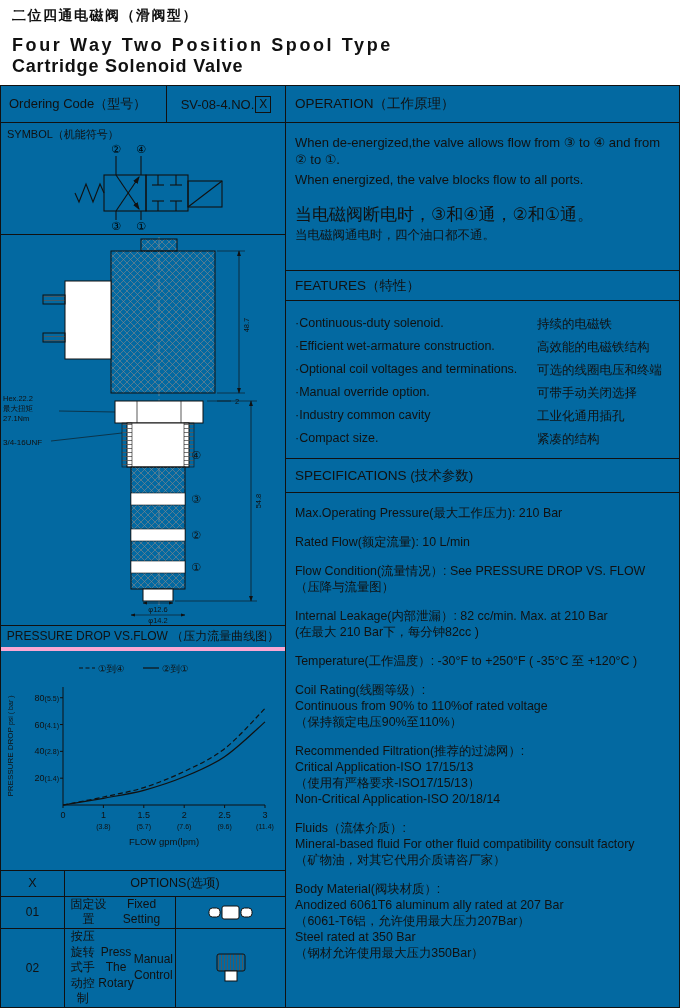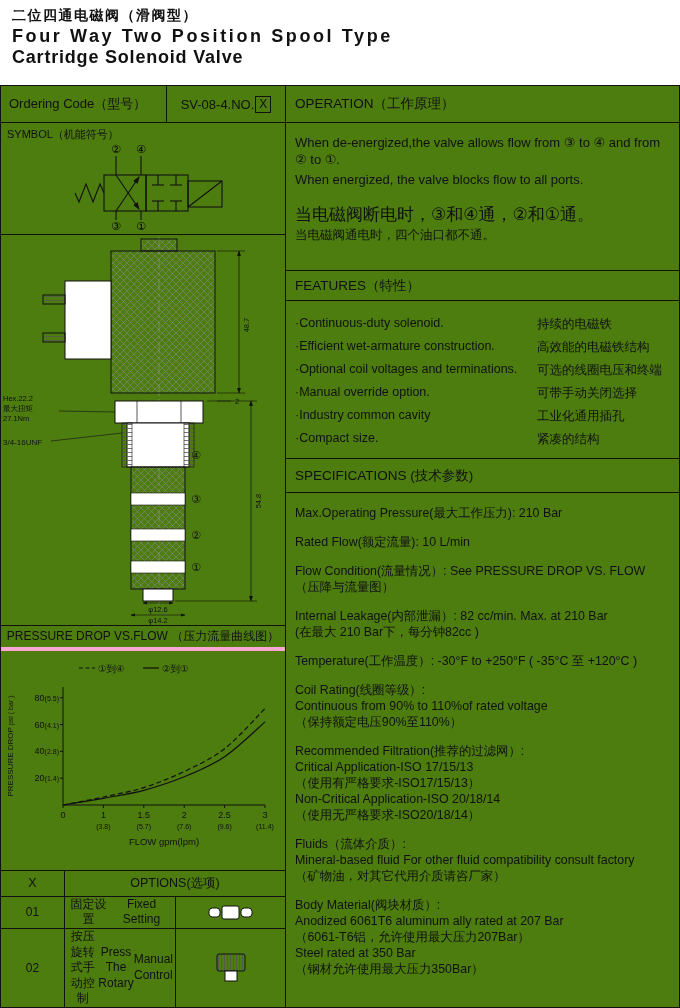--- a/index.html
+++ b/index.html
@@ -3,25 +3,25 @@
 <meta charset="utf-8">
 <style>
   *{margin:0;padding:0;box-sizing:border-box}
   html,body{background:#fff}
   body{width:680px;height:1008px;font-family:"Liberation Sans","DejaVu Sans",sans-serif;color:#111;overflow:hidden}
   .page{position:relative;width:680px;height:1008px;background:#fff}
 
   
   .header{position:absolute;top:0;left:0;width:680px;height:85px;padding:7px 0 0 12px}
   .title-cn{font-size:14px;font-weight:bold;letter-spacing:1.5px}
-  .title-en{font-size:18px;font-weight:bold;letter-spacing:2.6px;margin-top:1px}
+  .title-en{font-size:18px;font-weight:bold;letter-spacing:2.6px;margin-top:10px}
   .title-en2{font-size:18px;font-weight:bold;letter-spacing:0.8px}
 
   
-  .content{position:absolute;top:85px;left:0;width:680px;height:923px;border:1px solid #111;background:#4d7c0f}
+  .content{position:absolute;top:85px;left:0;width:680px;height:923px;border:1px solid #111;background:#0369a1}
   .left-col{position:absolute;top:0;left:0;width:285px;height:921px;border-right:1px solid #111}
   .right-col{position:absolute;top:0;left:285px;width:393px;height:921px}
 
   
   .ordering-row{display:flex;height:37px;border-bottom:1px solid #111;font-size:13px}
   .ord-label{width:166px;border-right:1px solid #111;display:flex;align-items:center;padding-left:8px}
   .ord-code{flex:1;display:flex;align-items:center;justify-content:center}
   .boxed{border:1px solid #111;padding:0 3px;margin-left:1px;font-size:12px;line-height:15px}
 
   .symbol-section{position:relative;height:112px;border-bottom:1px solid #111}
@@ -340,21 +340,20 @@
           <div class="spec-item">
             <div>Coil Rating(线圈等级）:</div>
             <div>Continuous from 90% to 110%of rated voltage</div>
             <div>（保持额定电压90%至110%）</div>
           </div>
           <div class="spec-item">
             <div>Recommended Filtration(推荐的过滤网）:</div>
             <div>Critical Application-ISO 17/15/13</div>
             <div>（使用有严格要求-ISO17/15/13）</div>
             <div>Non-Critical Application-ISO 20/18/14</div>
-            <div>（使用无严格要求-ISO20/18/14）</div>
           </div>
           <div class="spec-item">
             <div>Fluids（流体介质）:</div>
             <div>Mineral-based fluid For other fluid compatibility consult factory</div>
             <div>（矿物油，对其它代用介质请咨厂家）</div>
           </div>
           <div class="spec-item">
             <div>Body Material(阀块材质）:</div>
             <div>Anodized 6061T6 aluminum ally rated at 207 Bar</div>
             <div>（6061-T6铝，允许使用最大压力207Bar）</div>

